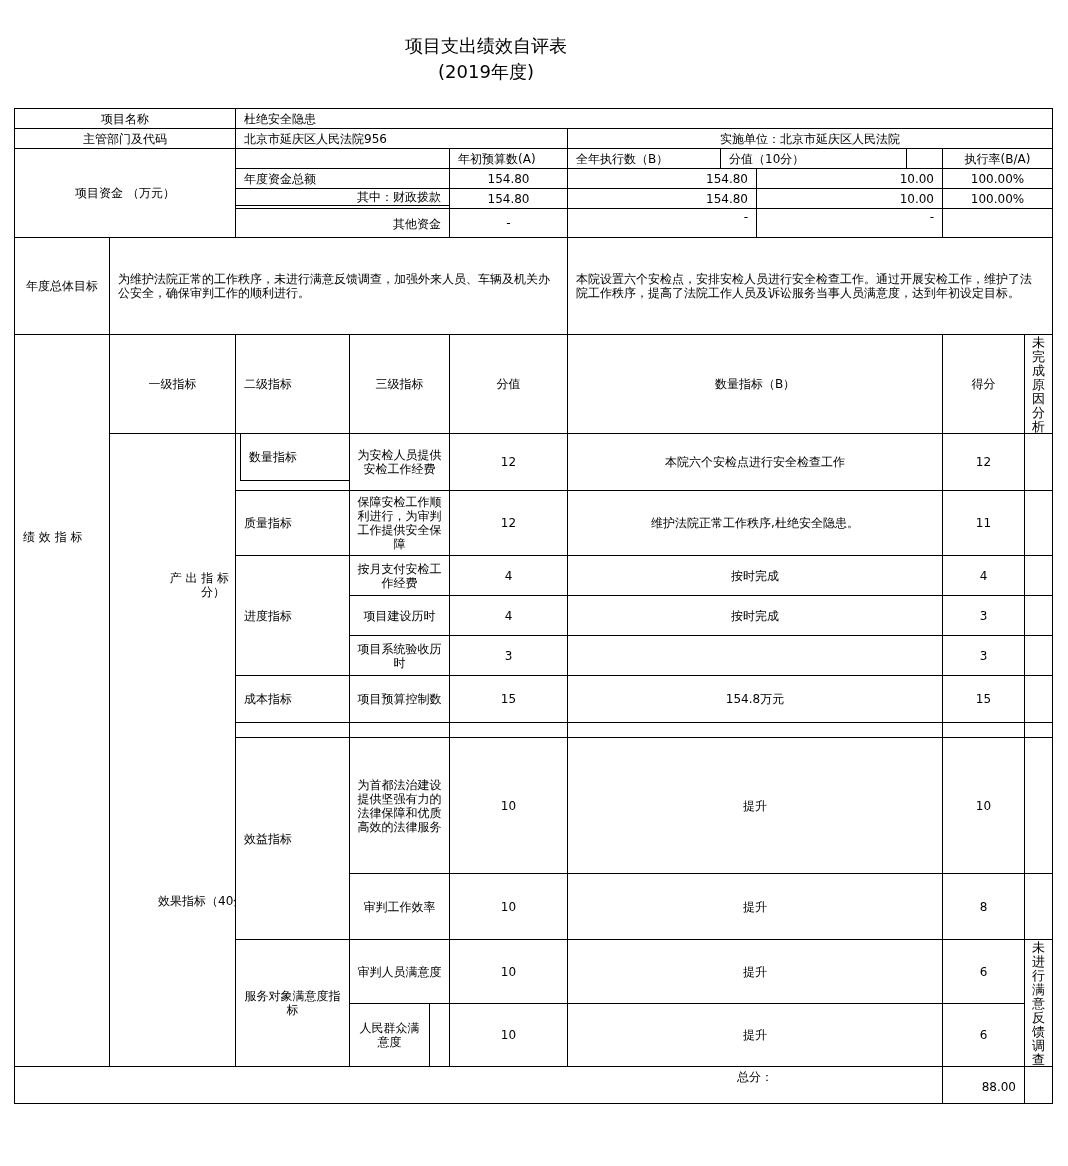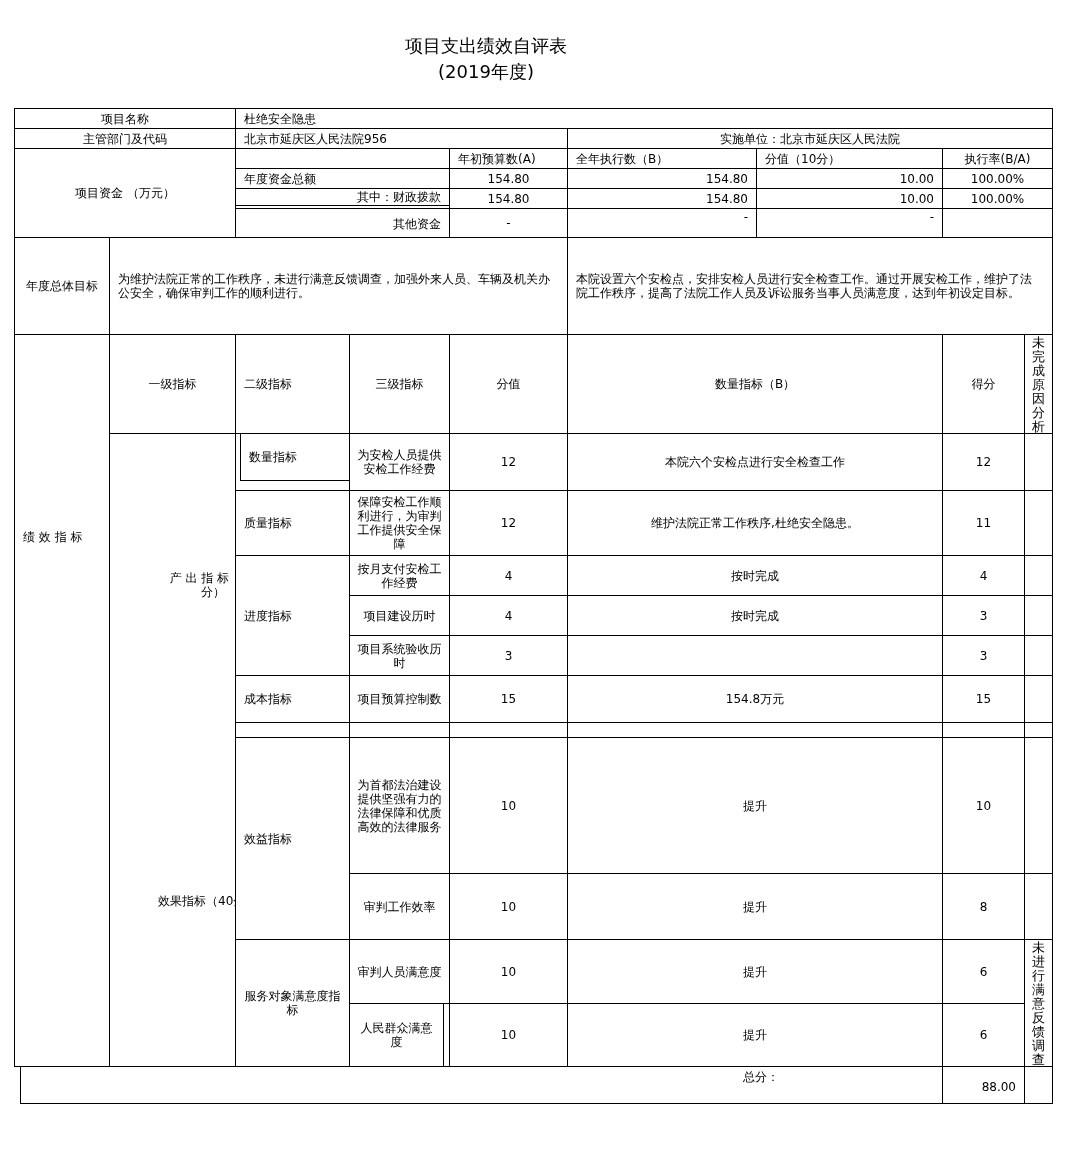--- a/index.html
+++ b/index.html
@@ -30,21 +30,21 @@
 
   <div class="c ctr" style="left:14px;top:128px;width:222px;height:21px">主管部门及代码</div>
   <div class="c l" style="left:235px;top:128px;width:333px;height:21px">北京市延庆区人民法院956</div>
   <div class="c ctr" style="left:567px;top:128px;width:486px;height:21px">实施单位：北京市延庆区人民法院</div>
 
   <div class="c ctr" style="left:14px;top:148px;width:222px;height:90px">项目资金 （万元）</div>
 
   <div class="c" style="left:235px;top:148px;width:215px;height:21px"></div>
   <div class="c l" style="left:449px;top:148px;width:119px;height:21px">年初预算数(A)</div>
   <div class="c l" style="left:567px;top:148px;width:190px;height:21px">全年执行数（B）</div>
-  <div class="c l" style="left:756px;top:148px;width:187px;height:21px">分值（10分）</div>
+  <div class="c l" style="left:720px;top:148px;width:187px;height:21px">分值（10分）</div>
   <div class="c ctr" style="left:942px;top:148px;width:111px;height:21px">执行率(B/A)</div>
 
   <div class="c l" style="left:235px;top:168px;width:215px;height:21px">年度资金总额</div>
   <div class="c ctr" style="left:449px;top:168px;width:119px;height:21px">154.80</div>
   <div class="c r" style="left:567px;top:168px;width:190px;height:21px">154.80</div>
   <div class="c r" style="left:756px;top:168px;width:187px;height:21px">10.00</div>
   <div class="c ctr" style="left:942px;top:168px;width:111px;height:21px">100.00%</div>
 
   <div class="c r" style="left:235px;top:188px;width:215px;height:18px">其中：财政拨款</div>
   <div class="c ctr" style="left:449px;top:188px;width:119px;height:21px">154.80</div>
@@ -140,25 +140,25 @@
   <div class="c ctr" style="left:449px;top:873px;width:119px;height:67px">10</div>
   <div class="c ctr" style="left:567px;top:873px;width:376px;height:67px">提升</div>
   <div class="c ctr" style="left:942px;top:873px;width:83px;height:67px">8</div>
   <div class="c" style="left:1024px;top:873px;width:29px;height:67px"></div>
 
   <div class="c ctr" style="left:349px;top:939px;width:101px;height:65px">审判人员满意度</div>
   <div class="c ctr" style="left:449px;top:939px;width:119px;height:65px">10</div>
   <div class="c ctr" style="left:567px;top:939px;width:376px;height:65px">提升</div>
   <div class="c ctr" style="left:942px;top:939px;width:83px;height:65px">6</div>
 
-  <div class="c ctr" style="left:349px;top:1003px;width:95px;height:64px">人民群众满意度</div>
+  <div class="c ctr" style="left:349px;top:1003px;width:81px;height:64px">人民群众满意度</div>
   <div class="c ctr" style="left:449px;top:1003px;width:119px;height:64px">10</div>
   <div class="c ctr" style="left:567px;top:1003px;width:376px;height:64px">提升</div>
   <div class="c ctr" style="left:942px;top:1003px;width:83px;height:64px">6</div>
 
   <div class="c vert" style="left:1024px;top:939px;width:29px;height:148px">
     <span>未进行满意反馈调查</span>
   </div>
 
-  <div class="c top" style="left:20px;top:1066px;width:929px;height:38px;justify-content:flex-start;padding-left:722px;">总分：</div>
+  <div class="c top" style="left:14px;top:1066px;width:929px;height:38px;justify-content:flex-start;padding-left:722px;">总分：</div>
   <div class="c r" style="left:942px;top:1066px;width:83px;height:38px;padding-top:3px">88.00</div>
   <div class="c" style="left:1024px;top:1066px;width:29px;height:38px"></div>
 </div>
 
 </body></html>

